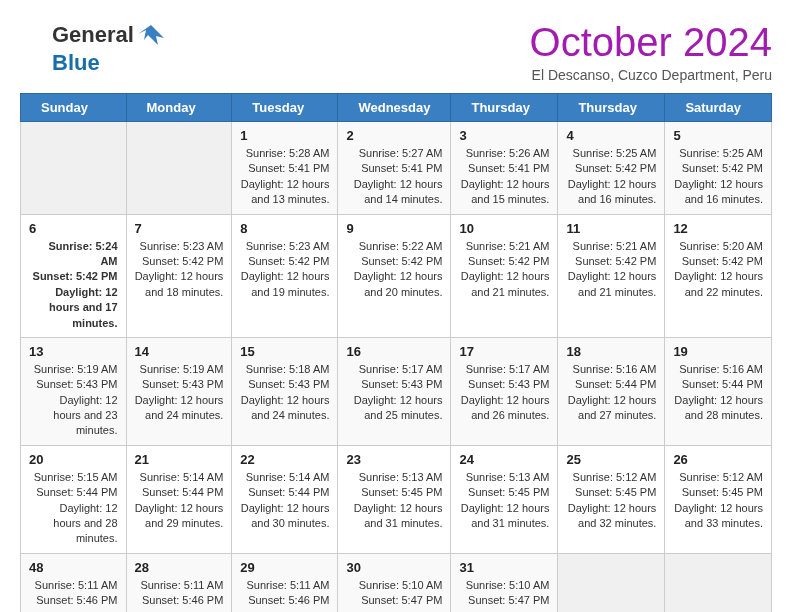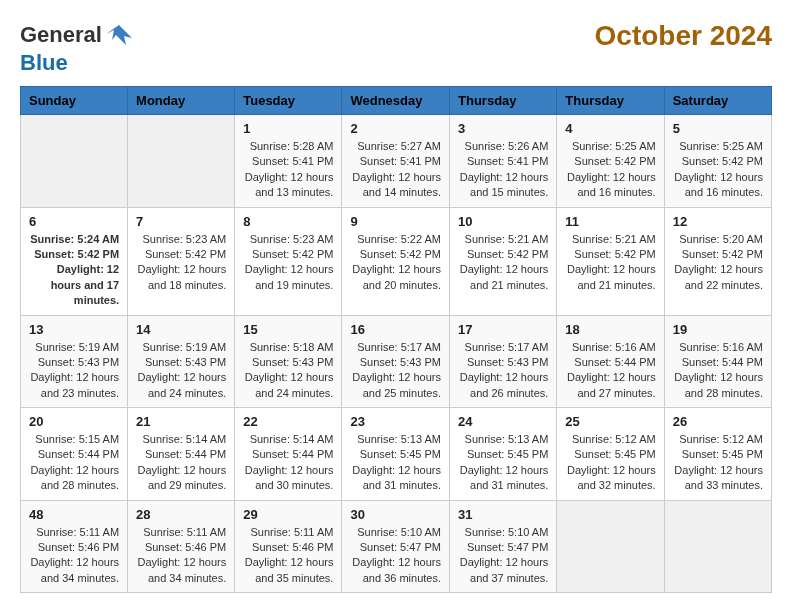--- a/index.html
+++ b/index.html
@@ -13,20 +13,21 @@
     .header {
       display: flex;
       justify-content: space-between;
       align-items: flex-start;
       margin-bottom: 10px;
     }
     .logo {
       display: flex;
       flex-direction: column;
       align-items: flex-start;
+      margin-left: 32px;
     }
     .logo-text {
       display: flex;
       align-items: center;
     }
     .logo-general {
       font-size: 22px;
       font-weight: bold;
       color: #333;
     }
@@ -37,39 +38,39 @@
     }
     .logo-bird {
       width: 30px;
       height: 30px;
       margin-left: 2px;
     }
     .title-area {
       text-align: right;
     }
     .month-title {
-      font-size: 28px;
-      color: #a16207;
-      font-weight: bold;
+      font-size: 40px;
+      color: #a21caf;
+      font-weight: normal;
     }
     .location {
       font-size: 14px;
       color: #555;
       margin-top: 2px;
     }
     .calendar {
       width: 100%;
       border-collapse: collapse;
       font-size: 11px;
     }
     .calendar thead tr th {
       background-color: #3a7fc1;
-      color: #000000;
+      color: #ffffff;
       text-align: left;
-      padding: 6px 8px;
+      padding: 6px 20px;
       font-size: 13px;
       font-weight: bold;
       border: 1px solid #2a6aa0;
     }
     .calendar tbody tr td {
       border: 1px solid #ccc;
       vertical-align: top;
       padding: 6px 8px;
       height: 90px;
       width: 108px;
@@ -102,20 +103,21 @@
     <div class="logo-text">
       <span class="logo-general">General</span>
       <svg class="logo-bird" viewBox="0 0 30 30">
         <polygon points="15,5 28,18 20,16 22,25 12,15 8,20 10,10 2,14" fill="#3a7fc1"></polygon>
       </svg>
     </div>
     <span class="logo-blue">Blue</span>
   </div>
   <div class="title-area">
     <div class="month-title">October 2024</div>
+    <div class="location">El Descanso, Cuzco Department, Peru</div>
   </div>
 </div>
 
 <table class="calendar">
   <thead>
     <tr>
     <th>Sunday</th>
         <th>Monday</th>
         <th>Tuesday</th>
         <th>Wednesday</th>

